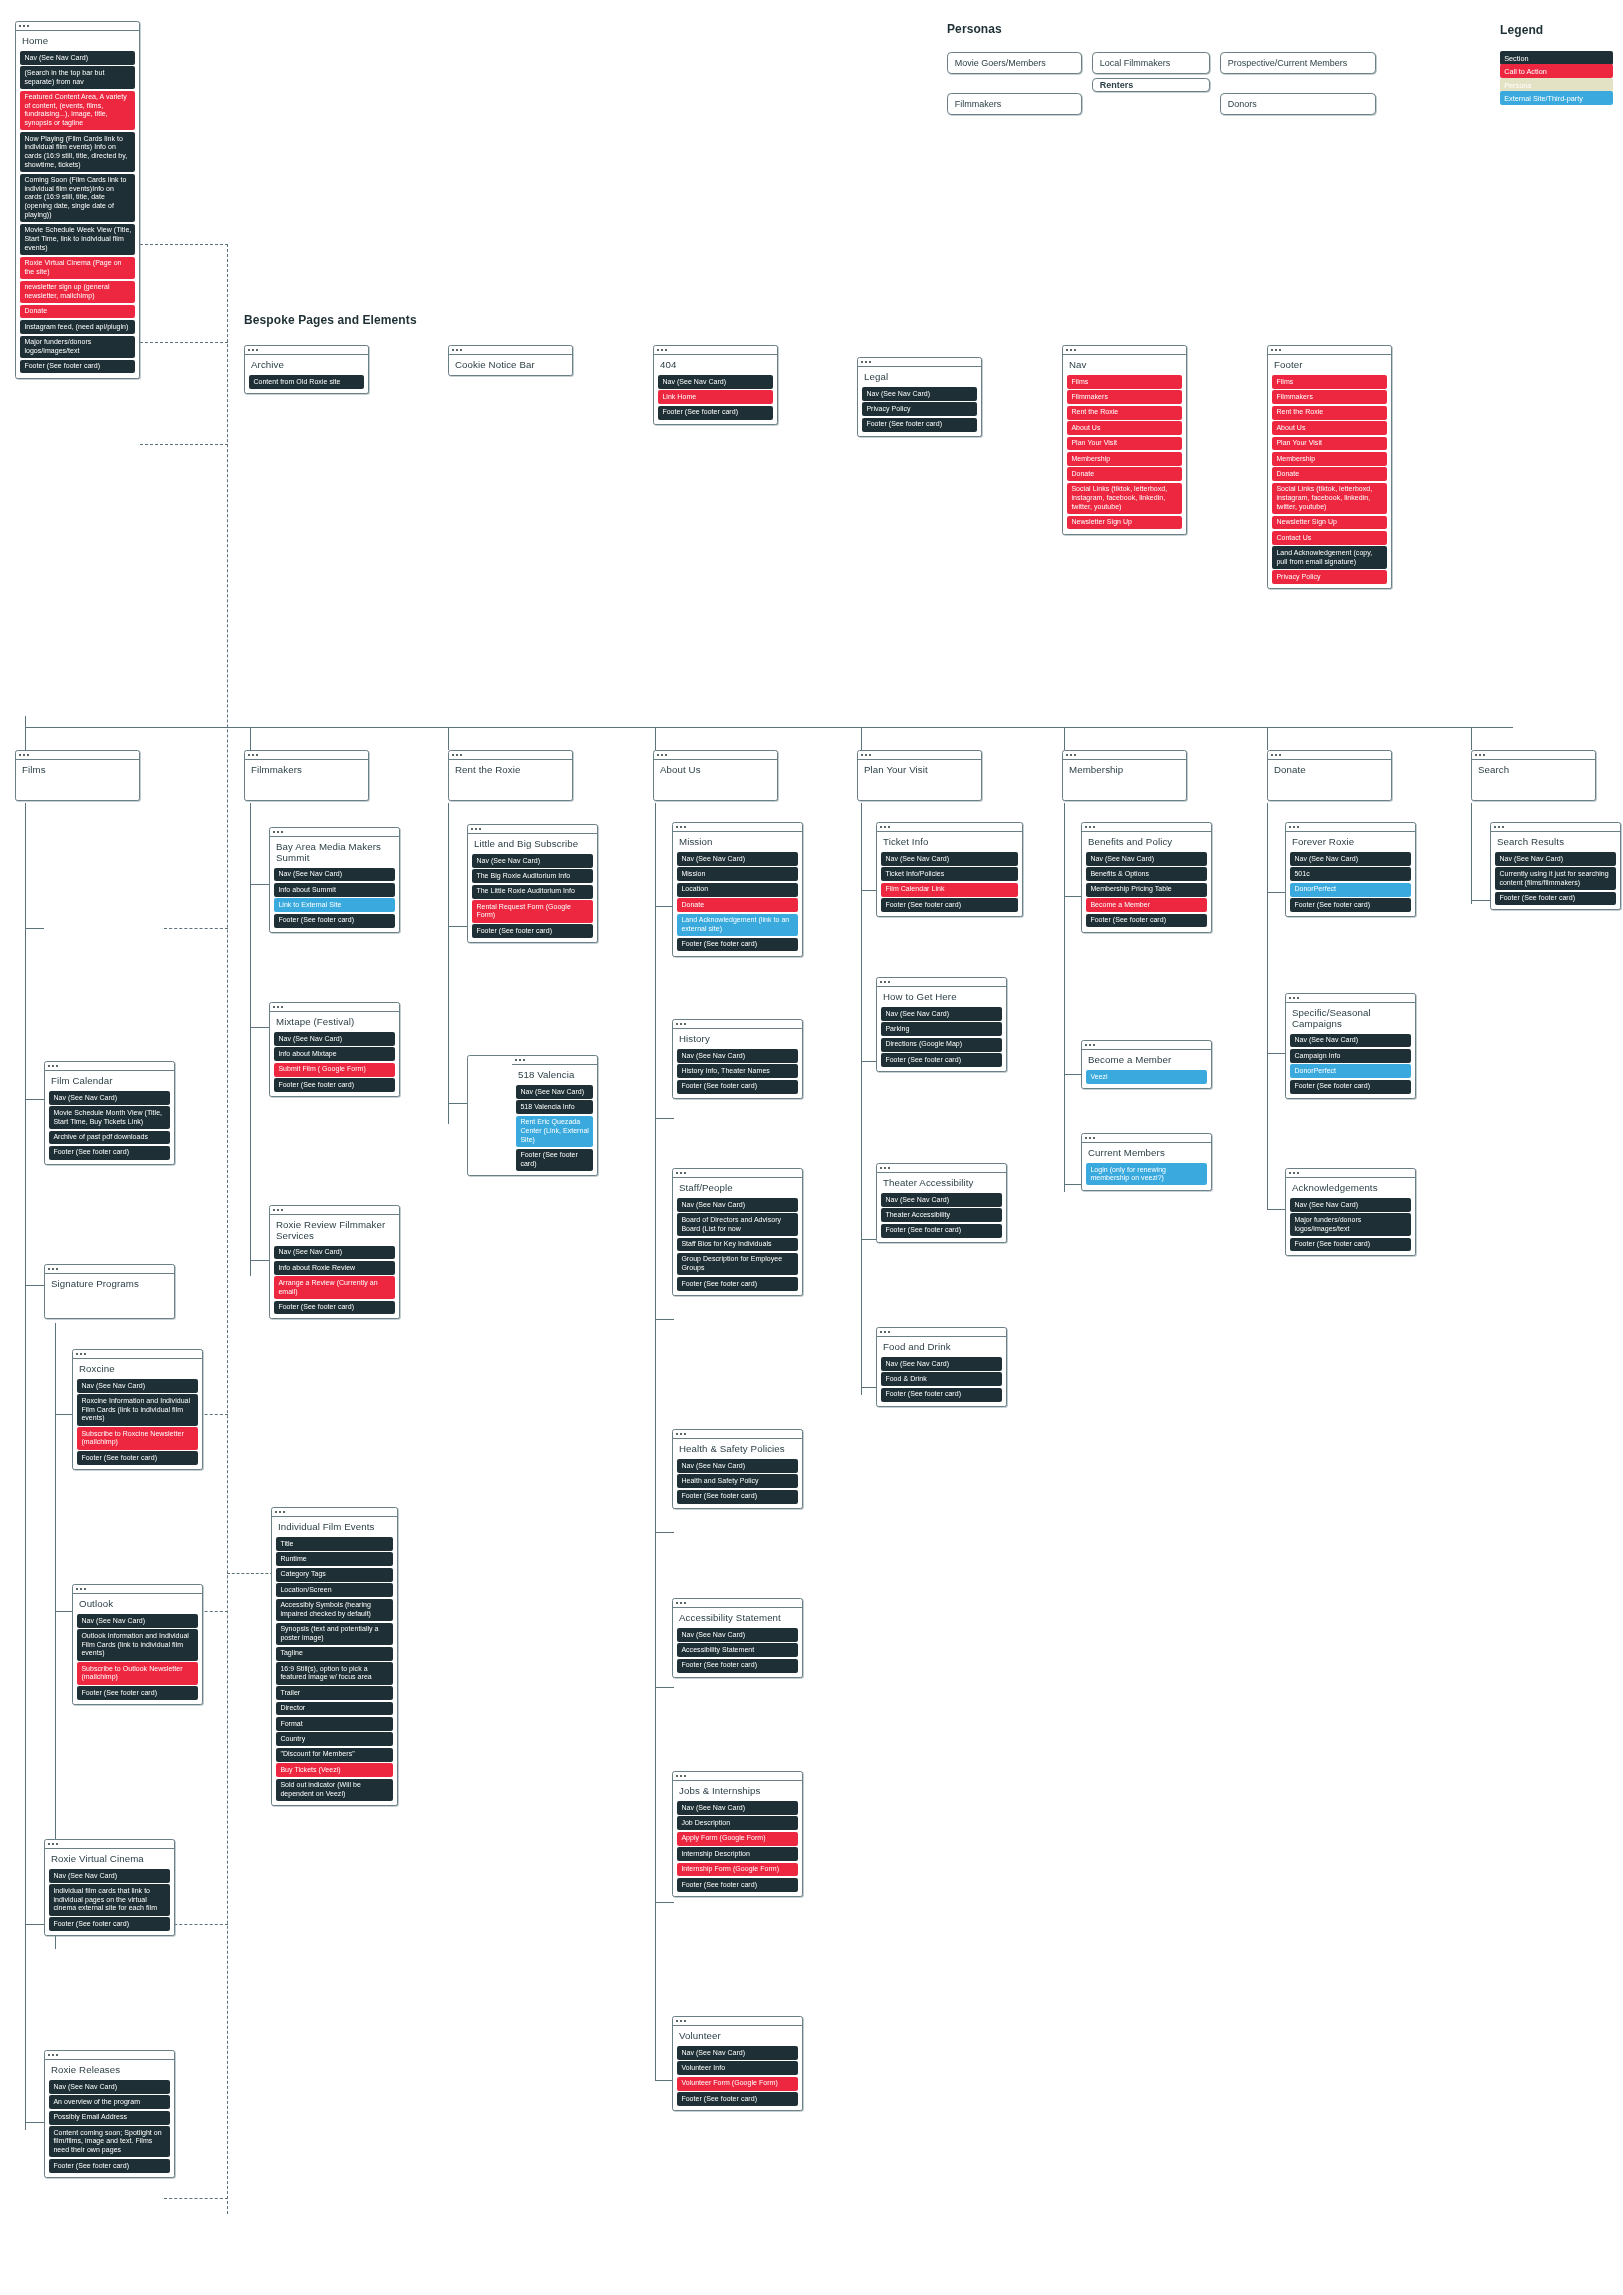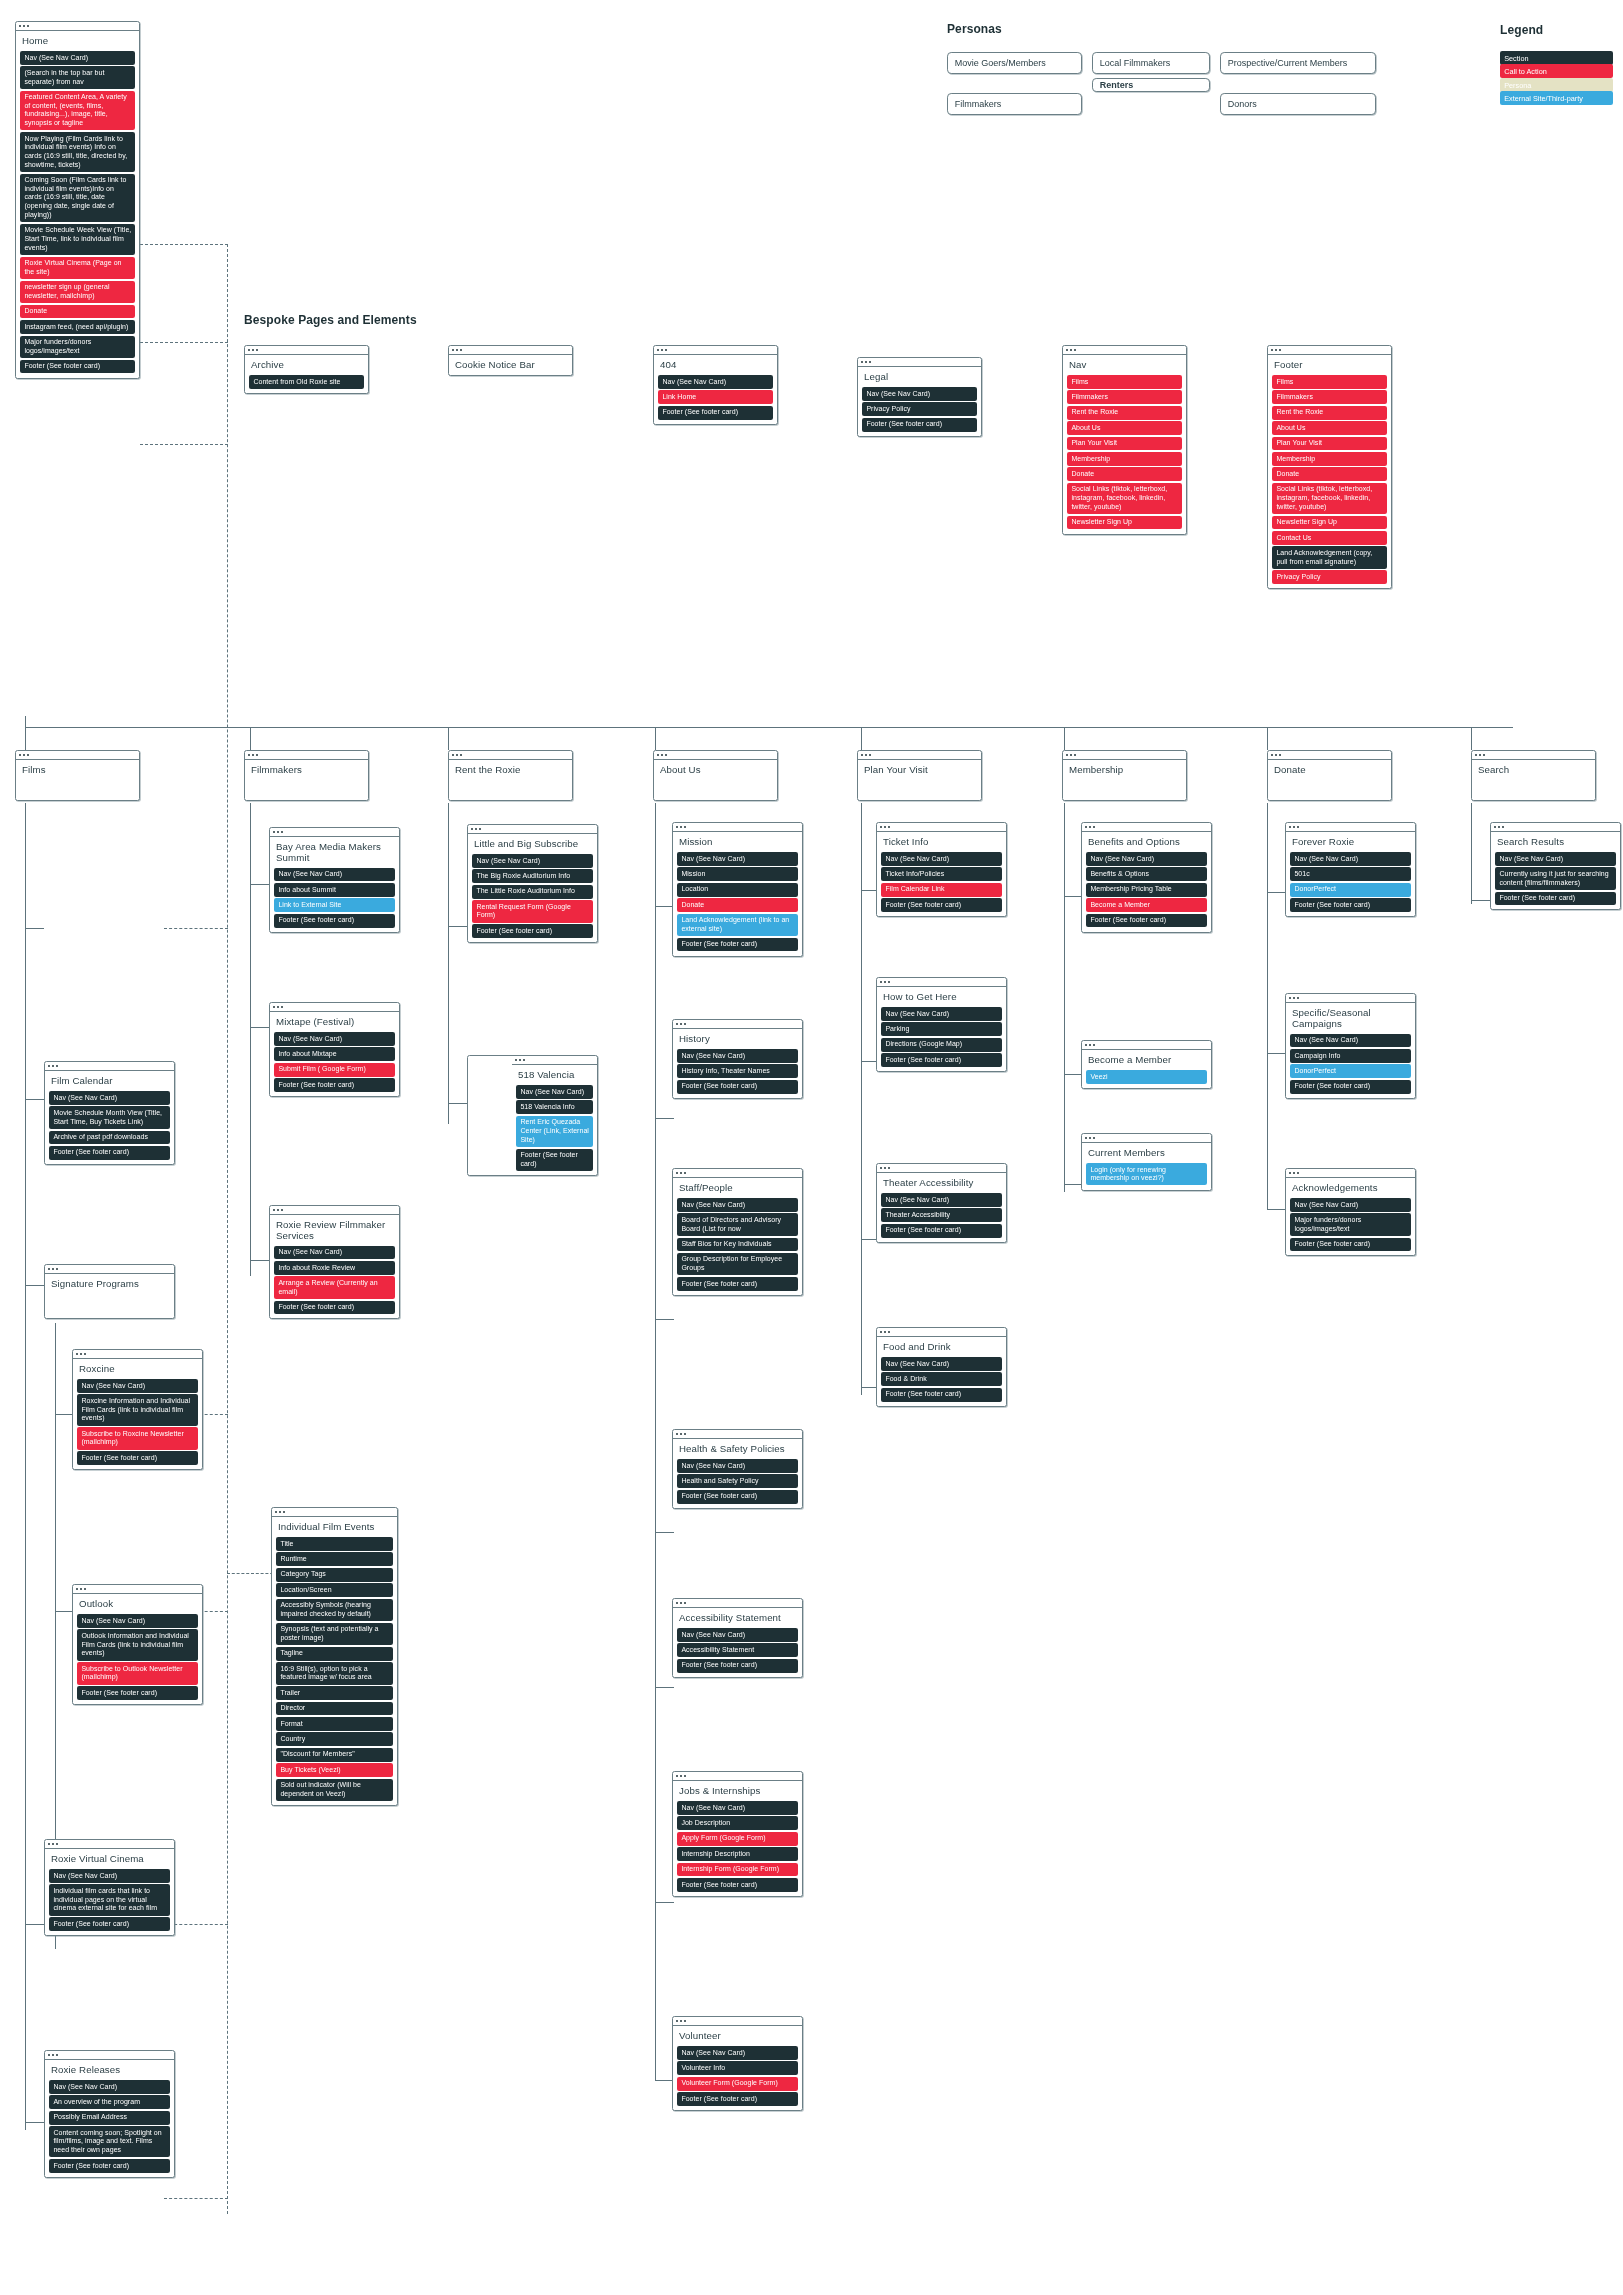--- a/index.html
+++ b/index.html
@@ -582,21 +582,21 @@
     </div>
 
   <div class="card" style="left:857px;top:750px;width:125px;height:51px;">
       <div class="chrome">
         <i></i>
         <i></i>
         <i></i>
       </div>
       <div class="ctitle">Plan Your Visit</div>
     </div>
-  <div class="card" style="left:876px;top:822px;width:131px;">
+  <div class="card" style="left:876px;top:822px;width:147px;">
       <div class="chrome">
         <i></i>
         <i></i>
         <i></i>
       </div>
       <div class="ctitle">Ticket Info</div>
       <div class="body">
         <div class="chip sec">Nav (See Nav Card)</div>
         <div class="chip sec">Ticket Info/Policies</div>
         <div class="chip cta">Film Calendar Link</div>
@@ -651,21 +651,21 @@
         <i></i>
       </div>
       <div class="ctitle">Membership</div>
     </div>
   <div class="card" style="left:1081px;top:822px;width:131px;">
       <div class="chrome">
         <i></i>
         <i></i>
         <i></i>
       </div>
-      <div class="ctitle">Benefits and Options</div>
+      <div class="ctitle">Benefits and Policy</div>
       <div class="body">
         <div class="chip sec">Nav (See Nav Card)</div>
         <div class="chip sec">Benefits &amp; Options</div>
         <div class="chip sec">Membership Pricing Table</div>
         <div class="chip cta">Become a Member</div>
         <div class="chip sec">Footer (See footer card)</div>
       </div>
     </div>
   <div class="card" style="left:1081px;top:1040px;width:131px;">
       <div class="chrome">

